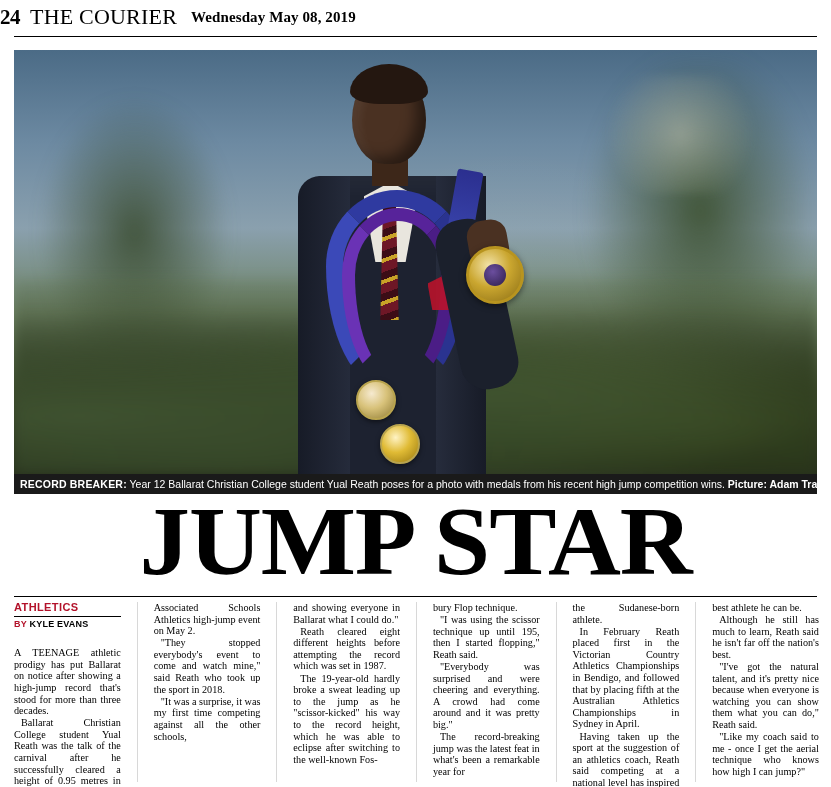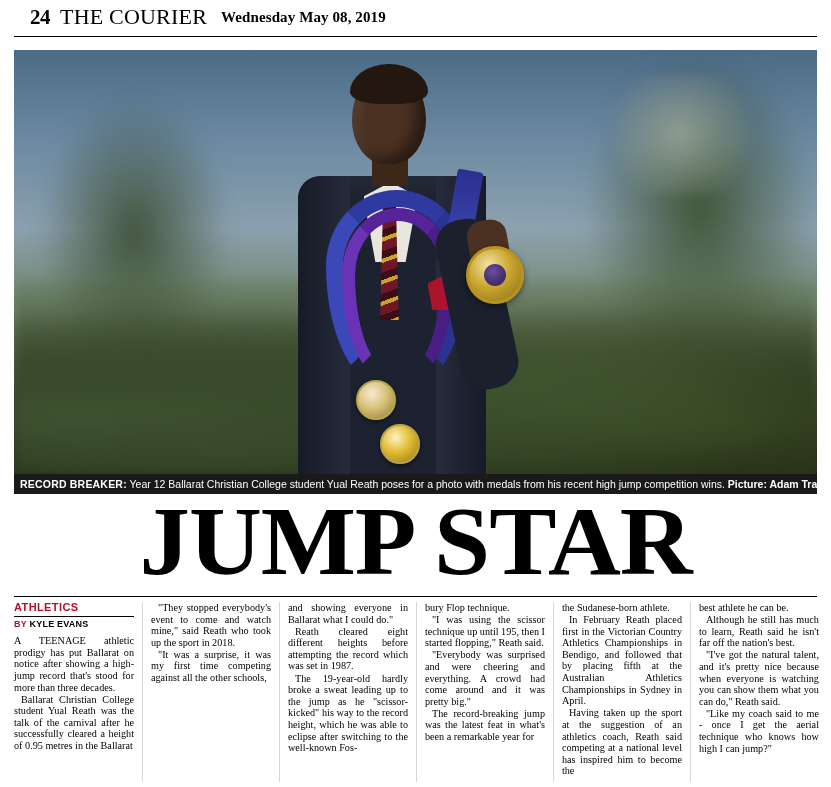--- a/index.html
+++ b/index.html
@@ -23,21 +23,21 @@
 
   
   .masthead {
     position: absolute;
     top: 0;
     left: 0;
     width: 831px;
     height: 34px;
     display: flex;
     align-items: center;
-    padding-left: 30px;
+    padding-left: 0;
     box-sizing: border-box;
   }
   .folio {
     font-family: "Liberation Serif", serif;
     font-weight: bold;
     font-size: 21px;
     letter-spacing: -0.5px;
     margin-right: 10px;
   }
   .paper-name {
@@ -362,21 +362,21 @@
   }
 
   
   .story {
     position: absolute;
     top: 602px;
     left: 14px;
     width: 805px;
     height: 180px;
     display: flex;
-    gap: 8px;
+    gap: 16px;
   }
   .col {
     width: 128px;
     font-family: "Liberation Serif", serif;
     font-size: 10.2px;
     line-height: 11.6px;
     text-align: justify;
     position: relative;
   }
   .col p {
@@ -400,21 +400,21 @@
   .kicker-rule {
     width: 100%;
     height: 1px;
     background: #000;
     margin: 2px 0 2px 0;
   }
   .byline {
     font-family: "Liberation Sans", sans-serif;
     font-size: 9px;
     letter-spacing: 0.2px;
-    margin-bottom: 5px;
+    margin-bottom: 17px;
   }
   .byline .by { color: #b3122a; font-weight: bold; }
   .byline .name { font-weight: bold; }
 </style>
 </head>
 <body>
 
 <div class="page">
 
   <div class="masthead">
@@ -470,20 +470,21 @@
       <div class="byline">
         <span class="by">BY</span>
         <span class="name">KYLE EVANS</span>
       </div>
       <p class="first">A TEENAGE athletic prodigy has put Ballarat on notice after showing a high-jump record that's stood for more than three decades.</p>
       <p>Ballarat Christian College student Yual Reath was the talk of the carnival after he successfully cleared a height of 0.95 metres in the Ballarat</p>
     </div>
     <div class="coldiv"></div>
 
     <div class="col">
+      <p class="first">Associated Schools Athletics high-jump event on May 2.</p>
       <p>"They stopped everybody's event to come and watch mine," said Reath who took up the sport in 2018.</p>
       <p>"It was a surprise, it was my first time competing against all the other schools,</p>
     </div>
     <div class="coldiv"></div>
 
     <div class="col">
       <p class="first">and showing everyone in Ballarat what I could do."</p>
       <p>Reath cleared eight different heights before attempting the record which was set in 1987.</p>
       <p>The 19-year-old hardly broke a sweat leading up to the jump as he "scissor-kicked" his way to the record height, which he was able to eclipse after switching to the well-known Fos-</p>
     </div>

